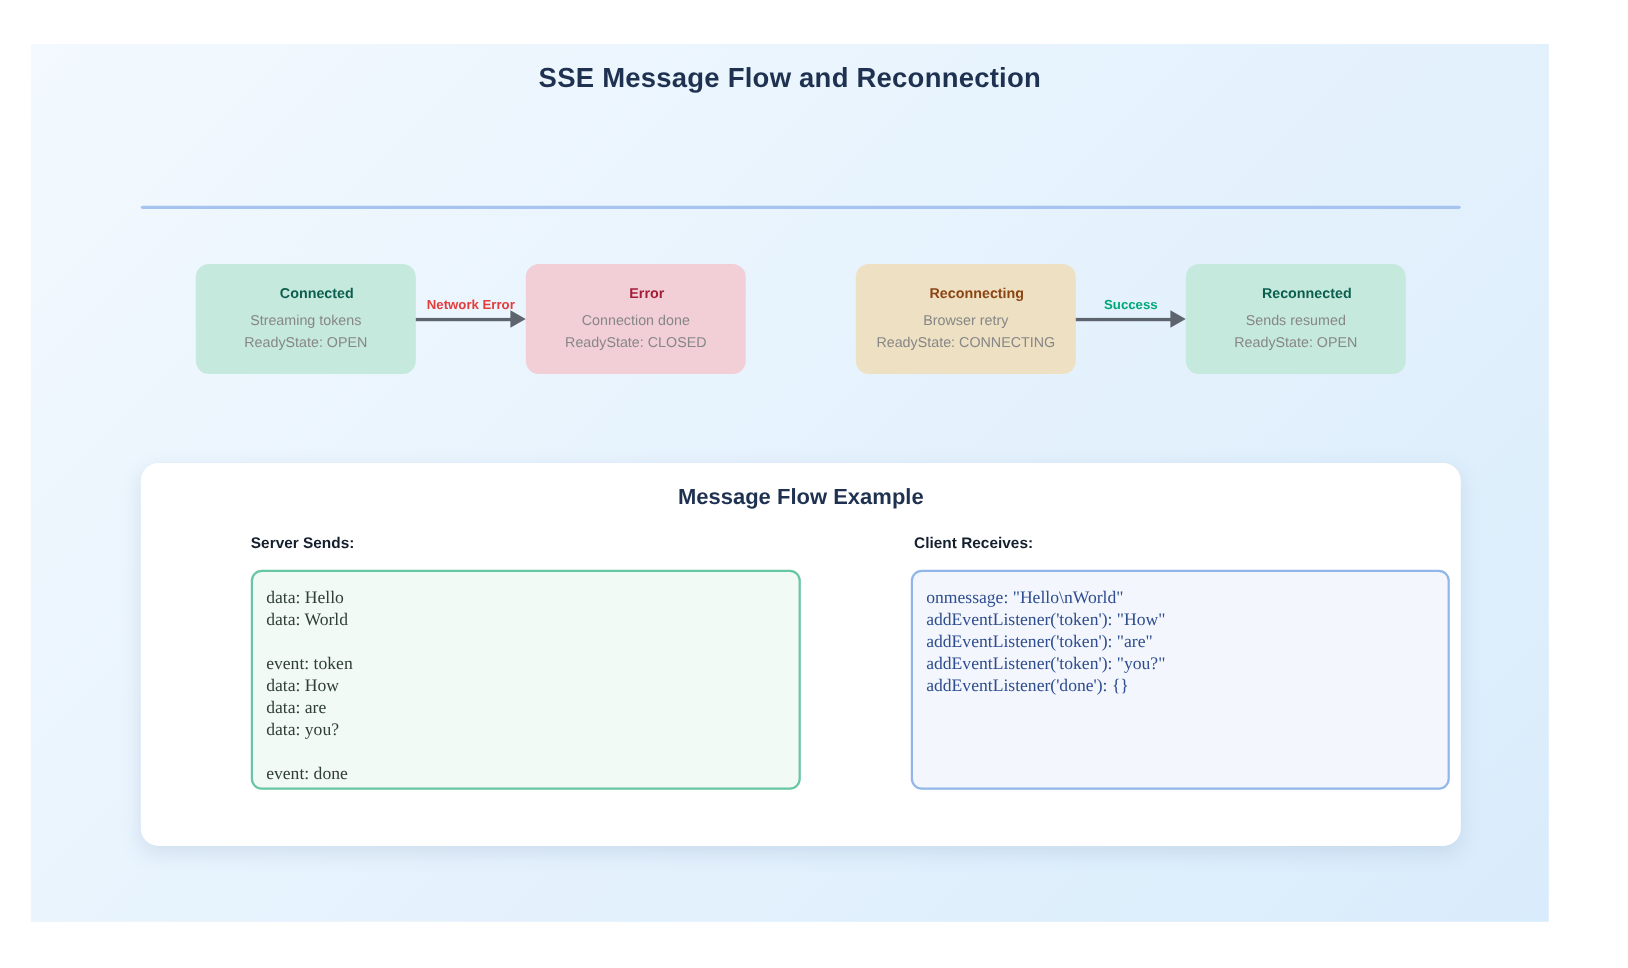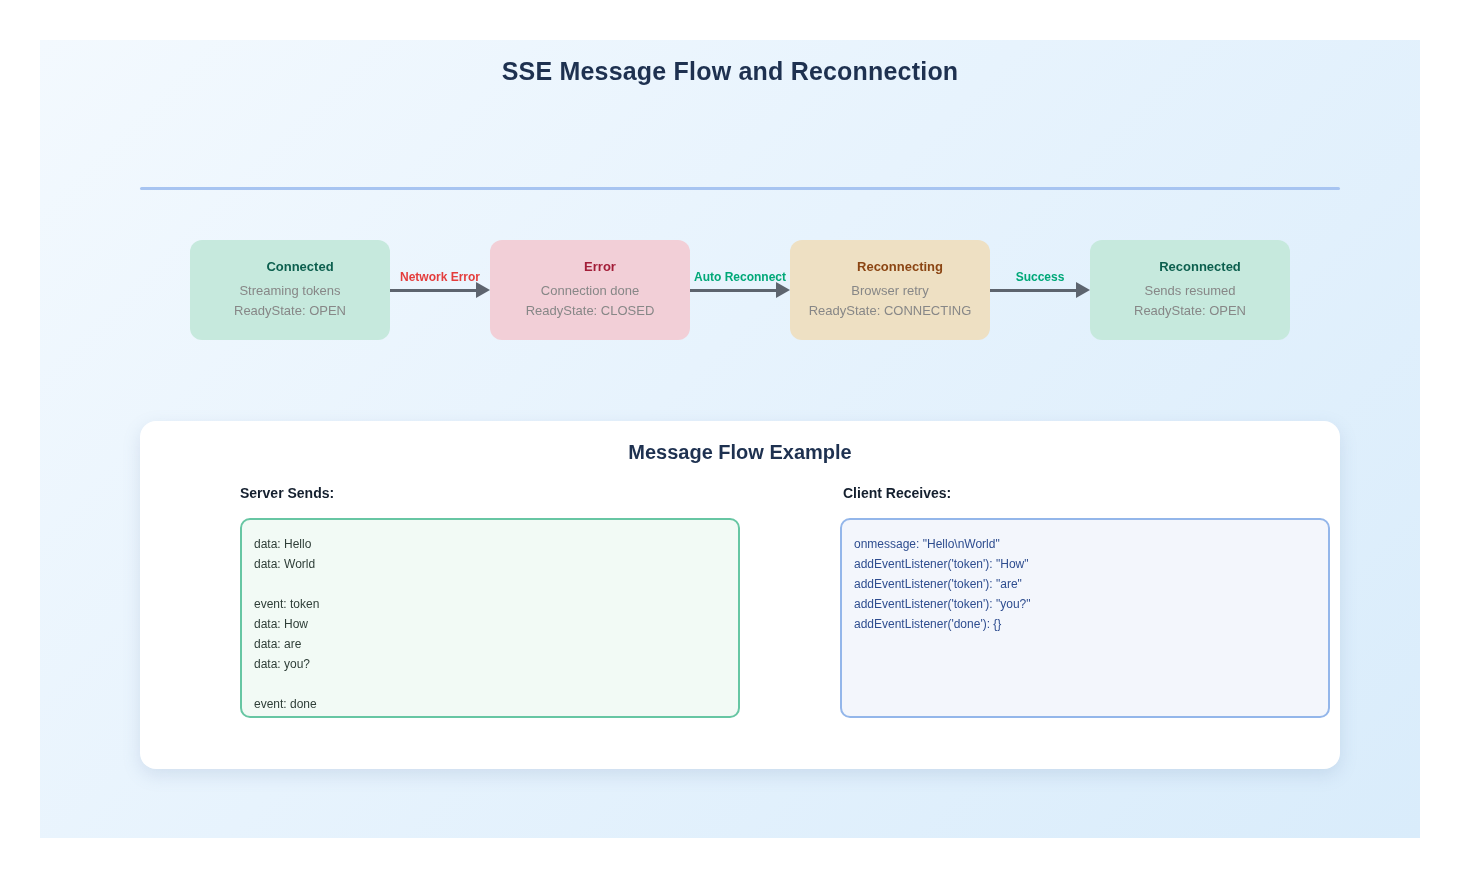--- a/index.html
+++ b/index.html
@@ -1,18 +1,18 @@
 <!DOCTYPE html>
 <html><head>
 <meta charset="utf-8">
 <style>
   * { margin:0; padding:0; box-sizing:border-box; }
   html,body { width:1480px; height:880px; background:#ffffff; font-family:"Liberation Sans", sans-serif; }
   .canvas {
-    position:absolute; left:40px; top:40px; width:1380px; height:798px;
+    position:absolute; left:28px; top:40px; width:1380px; height:798px;
     background:linear-gradient(135deg,#f3f9fe 0%,#e7f3fd 45%,#d9ecfb 100%);
   }
   .main-title {
     position:absolute; top:17px; left:0; width:100%;
     text-align:center; font-size:25px; font-weight:bold; color:#1e3150; letter-spacing:0.2px;
   }
   .divider {
     position:absolute; left:100px; top:147px; width:1200px; height:3px;
     border-radius:2px;
   }
@@ -44,21 +44,21 @@
   }
   .card-title {
     position:absolute; top:20px; left:0; width:100%;
     text-align:center; font-size:20px; font-weight:bold; color:#1e3150;
   }
   .col-label { position:absolute; top:64px; font-size:14px; font-weight:bold; color:#141f2e; }
   .server-label { left:100px; }
   .client-label { left:703px; }
   .code-block {
     position:absolute; top:97px; height:200px; border-radius:10px;
-    padding:14px 12px; font-family:Liberation Sans, sans-serif; font-size:12px;
+    padding:14px 12px; font-family:Liberation Serif, serif; font-size:16px;
     overflow:hidden;
   }
   .server-block { left:100px; width:500px; background:#f2faf5; border:2px solid #67c6a3; color:#2f3e38; }
   .client-block { left:700px; width:490px; background:#f3f6fc; border:2px solid #93b6ea; color:#2e4d8f; }
   .code-line { height:20px; line-height:20px; white-space:pre; }
 </style>
 </head>
 <body>
 
 <div class="canvas">
@@ -78,25 +78,20 @@
     <div class="t-line" style="background-color: rgb(93, 100, 110);"></div>
     <div class="t-head" style="border-left-color: rgb(93, 100, 110);"></div>
   </div>
 
   <div class="state-box sb2" style="background-color: rgb(242, 207, 215);">
     <div class="state-title" style="color: rgb(163, 29, 56);">Error</div>
     <div class="state-sub">Connection done</div>
     <div class="state-sub">ReadyState: CLOSED</div>
   </div>
 
-  <div class="transition tr2">
-    <div class="t-label" style="color: rgb(0, 168, 120);">Auto Reconnect</div>
-    <div class="t-line" style="background-color: rgb(93, 100, 110);"></div>
-    <div class="t-head" style="border-left-color: rgb(93, 100, 110);"></div>
-  </div>
 
   <div class="state-box sb3" style="background-color: rgb(238, 224, 195);">
     <div class="state-title" style="color: rgb(139, 69, 19);">Reconnecting</div>
     <div class="state-sub">Browser retry</div>
     <div class="state-sub">ReadyState: CONNECTING</div>
   </div>
 
   <div class="transition tr3">
     <div class="t-label" style="color: rgb(0, 168, 120); margin-top: 40px;">Success</div>
     <div class="t-line" style="background-color: rgb(93, 100, 110);"></div>

